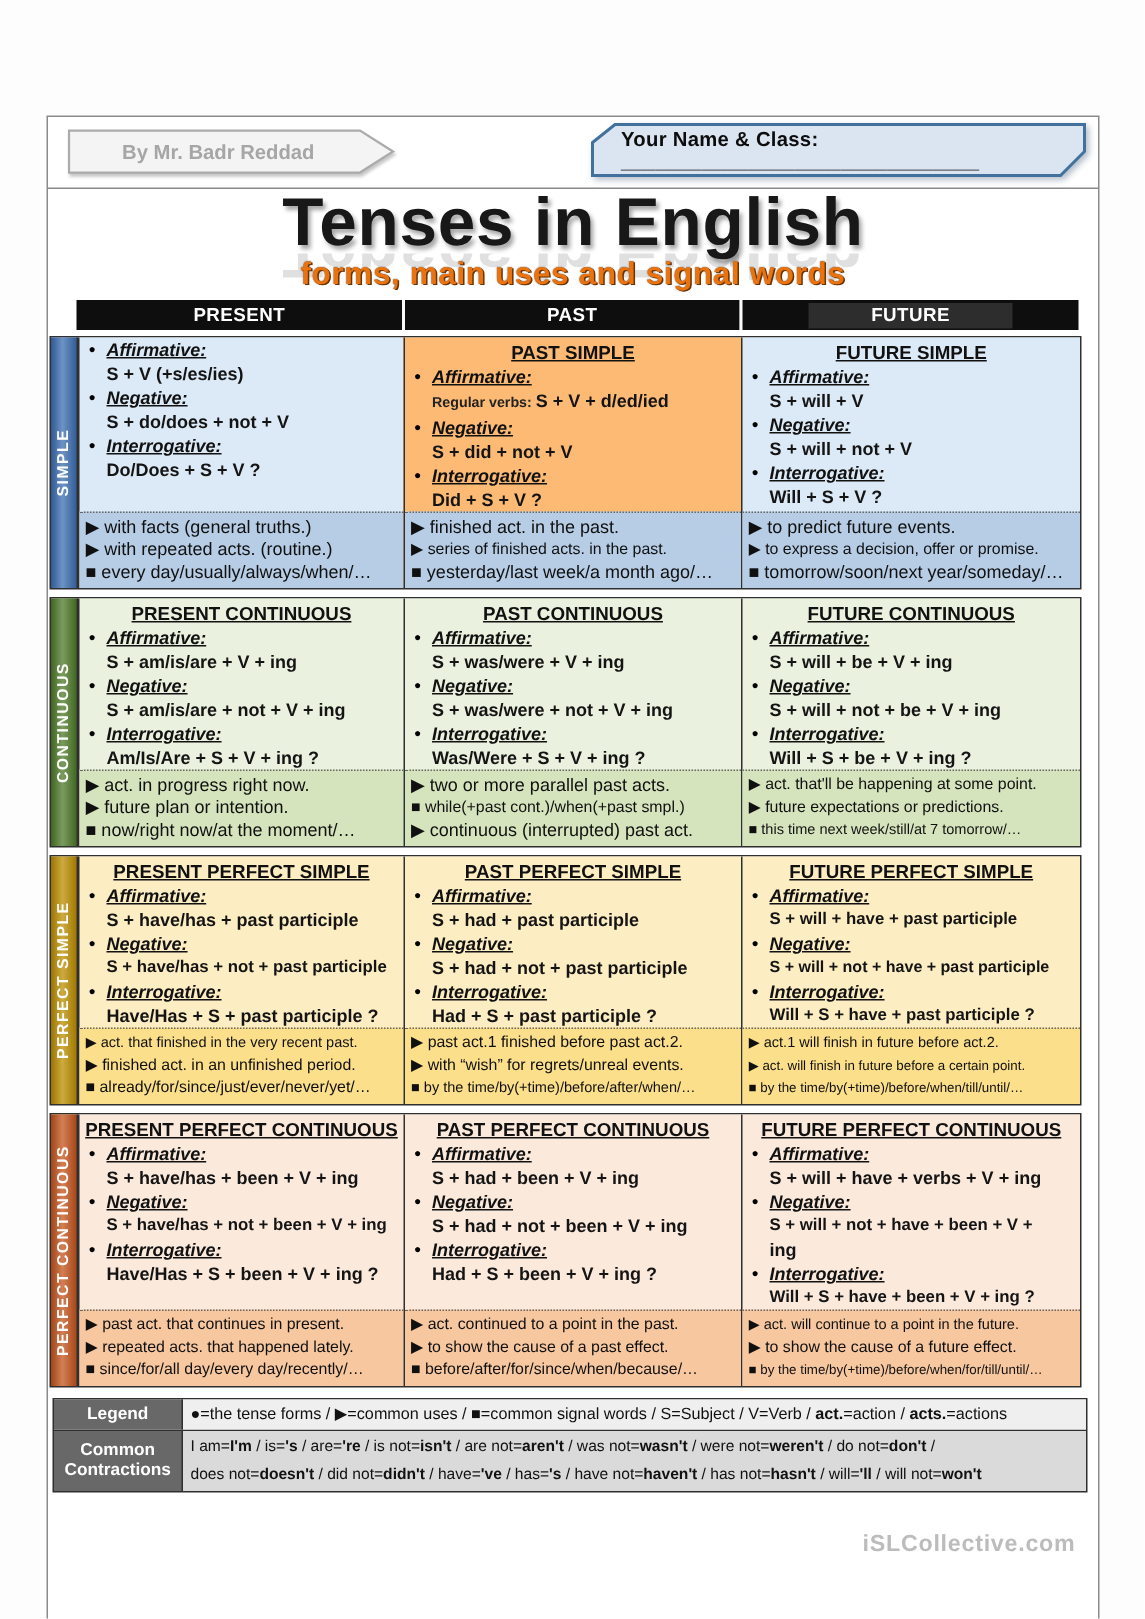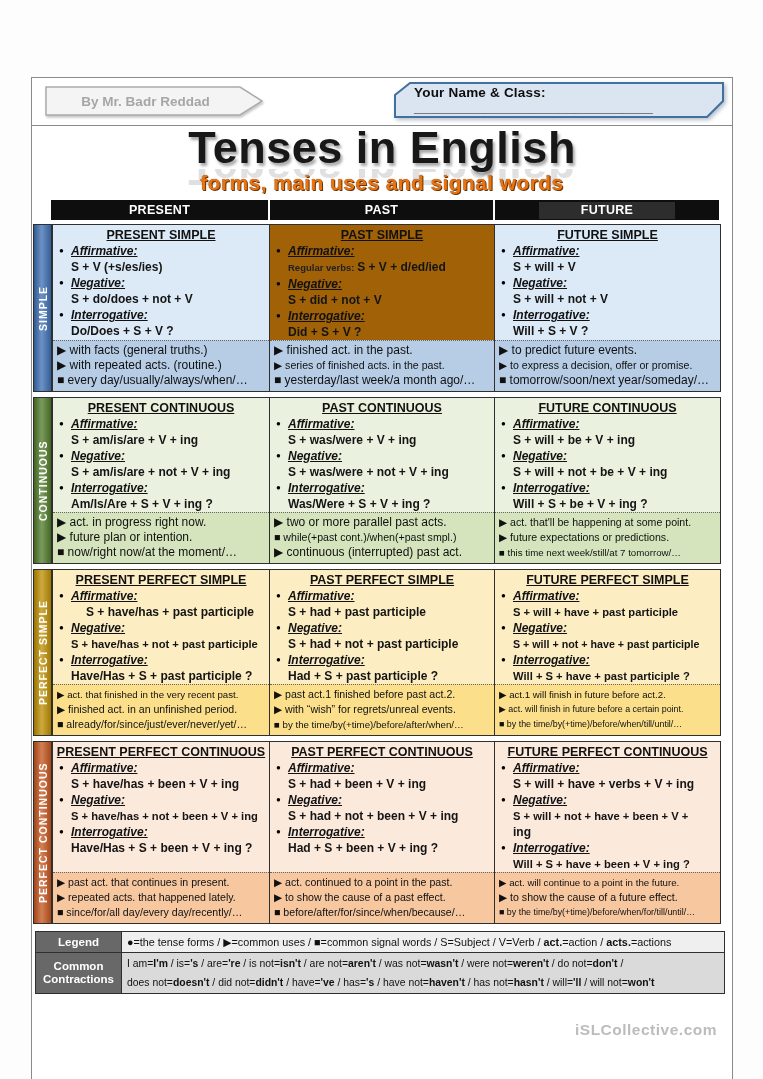--- a/index.html
+++ b/index.html
@@ -79,21 +79,20 @@
           <span>PAST</span>
         </div>
       <div class="colhead-cell divided">
           <span class="colhead-hl">FUTURE</span>
         </div>
     </div>
     <div id="tense-rows">
         <div class="row-block">
           <div class="row-bar" style="background-color: rgb(60, 110, 178);">SIMPLE</div>
           <div class="cell" style="background-color: rgb(220, 233, 246);">
-            <div class="cell-title">PRESENT SIMPLE</div>
             <div class="form-row">
               <span class="form-bullet">●</span>
               <span class="form-label">Affirmative:</span>
             </div>
             <div class="form-formula" style="font-size: 12px;">S + V (+s/es/ies)</div>
             <div class="form-row">
               <span class="form-bullet">●</span>
               <span class="form-label">Negative:</span>
             </div>
             <div class="form-formula" style="font-size: 12px;">S + do/does + not + V</div>
@@ -101,21 +100,21 @@
               <span class="form-bullet">●</span>
               <span class="form-label">Interrogative:</span>
             </div>
             <div class="form-formula" style="font-size: 12px;">Do/Does + S + V ?</div>
             <div class="cell-uses" style="background-color: rgb(183, 205, 230);">
               <div class="use-line" style="font-size: 12px;">▶ with facts (general truths.)</div>
               <div class="use-line" style="font-size: 12px;">▶ with repeated acts. (routine.)</div>
               <div class="use-line" style="font-size: 12px;">■ every day/usually/always/when/…</div>
             </div>
           </div>
-          <div class="cell" style="background-color: #a16207;">
+          <div class="cell" style="background-color: #fdba74;">
             <div class="cell-title">PAST SIMPLE</div>
             <div class="form-row">
               <span class="form-bullet">●</span>
               <span class="form-label">Affirmative:</span>
             </div>
             <div class="form-formula" style="font-size: 12px;"><span class="form-prefix">Regular verbs: </span><span>S + V + d/ed/ied</span></div>
             <div class="form-row">
               <span class="form-bullet">●</span>
               <span class="form-label">Negative:</span>
             </div>
@@ -228,21 +227,21 @@
           </div>
         </div>
         <div class="row-block">
           <div class="row-bar" style="background-color: rgb(189, 142, 0);">PERFECT SIMPLE</div>
           <div class="cell" style="background-color: rgb(253, 237, 194);">
             <div class="cell-title">PRESENT PERFECT SIMPLE</div>
             <div class="form-row">
               <span class="form-bullet">●</span>
               <span class="form-label">Affirmative:</span>
             </div>
-            <div class="form-formula" style="font-size: 12px; text-align: center;">S + have/has + past participle</div>
+            <div class="form-formula" style="font-size: 12px;">S + have/has + past participle</div>
             <div class="form-row">
               <span class="form-bullet">●</span>
               <span class="form-label">Negative:</span>
             </div>
             <div class="form-formula" style="font-size: 11.2px;">S + have/has + not + past participle</div>
             <div class="form-row">
               <span class="form-bullet">●</span>
               <span class="form-label">Interrogative:</span>
             </div>
             <div class="form-formula" style="font-size: 12px;">Have/Has + S + past participle ?</div>

